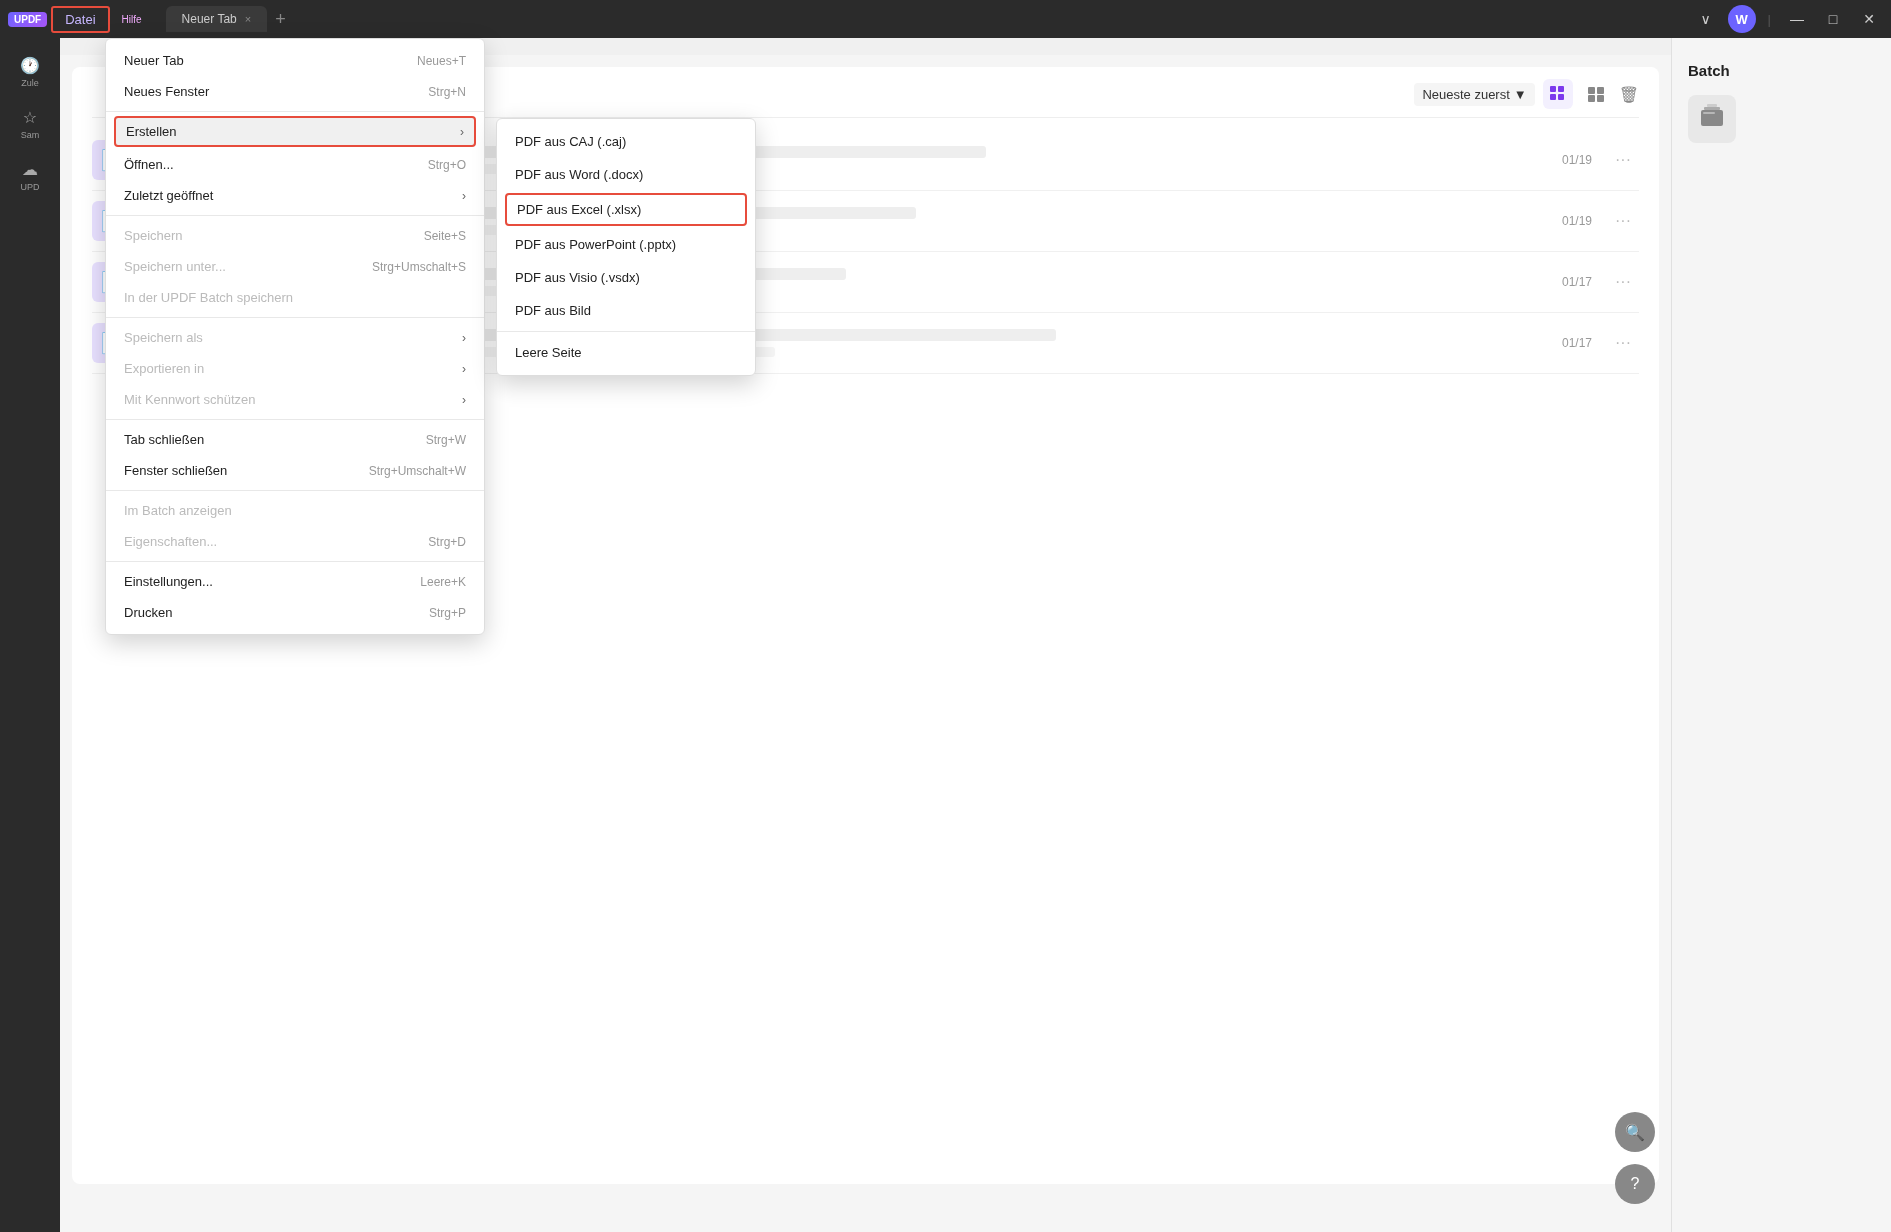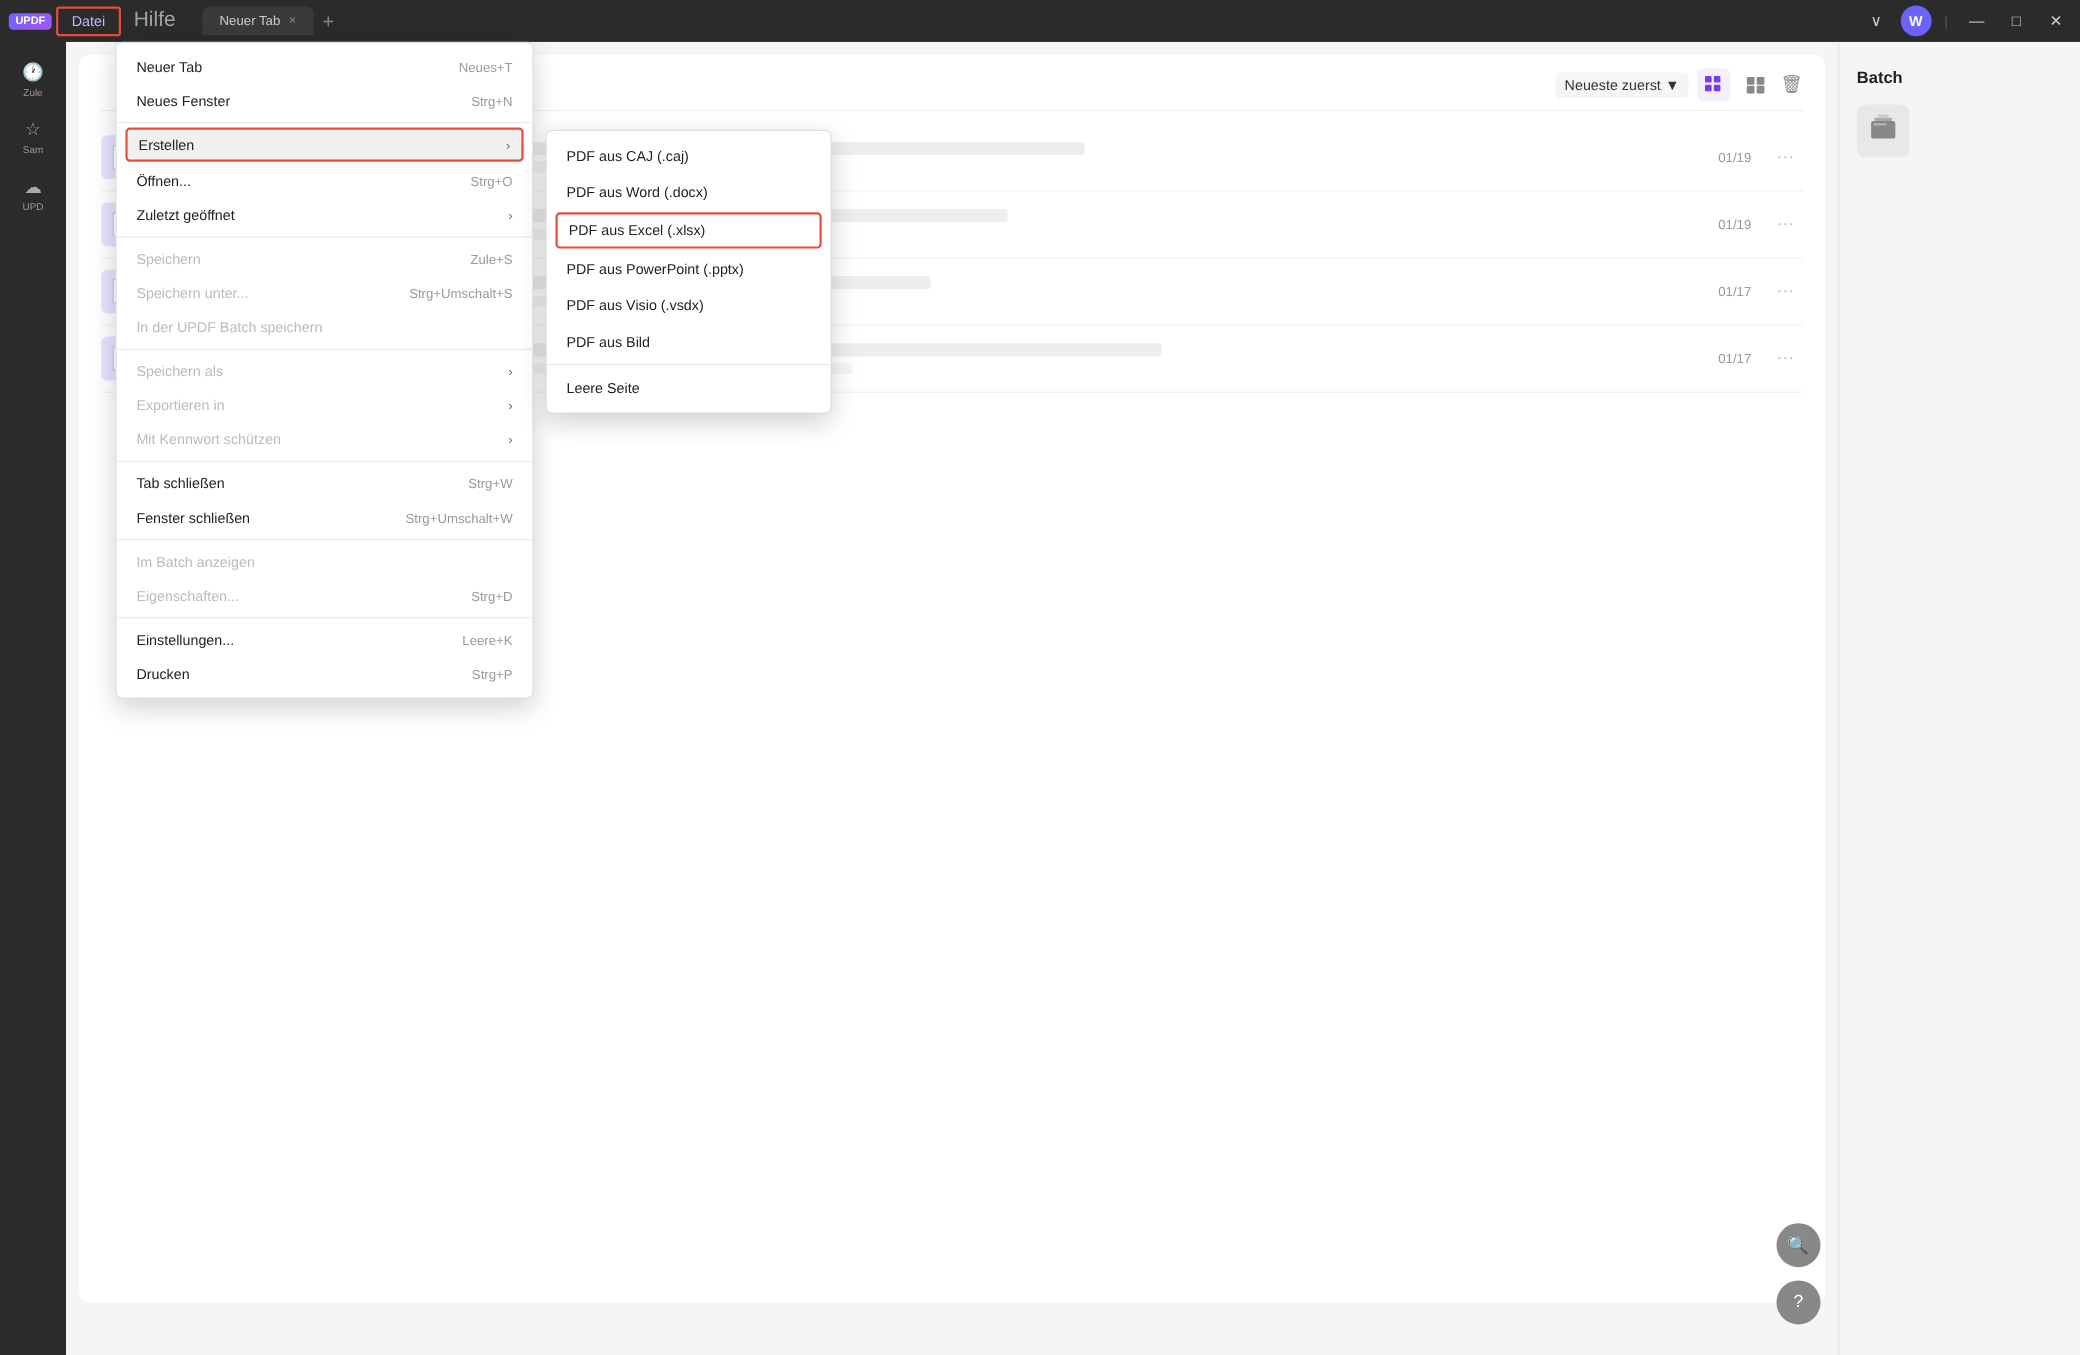--- a/index.html
+++ b/index.html
@@ -35,22 +35,22 @@
       padding: 4px 12px;
       color: #c4b5fd;
       font-size: 13px;
       cursor: pointer;
       border: 2px solid #e74c3c;
       border-radius: 3px;
       background: transparent;
     }
     .menu-item-hilfe {
       padding: 4px 12px;
-      color: #a3a3a3;
-      font-size: 19px;
+      color: #f0abfc;
+      font-size: 10px;
       cursor: pointer;
     }
     .tab-bar {
       display: flex;
       align-items: center;
       margin-left: 12px;
       flex: 1;
     }
     .tab {
       display: flex;
@@ -136,20 +136,21 @@
       gap: 3px;
     }
     .sidebar-item.active { color: #a78bfa; }
 
     
     .content-area {
       flex: 1;
       background: #f5f5f5;
       position: relative;
       overflow: hidden;
+      margin-top: 17px;
     }
 
     
     .right-panel {
       width: 220px;
       background: #f5f5f5;
       border-left: 1px solid #e0e0e0;
       padding: 16px;
     }
     .batch-section {
@@ -571,21 +572,21 @@
     </div>
     <div class="menu-row">
       <span>Zuletzt geöffnet</span>
       <span class="submenu-arrow">›</span>
     </div>
 
     <div class="menu-separator"></div>
 
     <div class="menu-row disabled">
       <span>Speichern</span>
-      <span class="shortcut">Zule+S</span>
+      <span class="shortcut">Seite+S</span>
     </div>
     <div class="menu-row disabled">
       <span>Speichern unter...</span>
       <span class="shortcut">Strg+Umschalt+S</span>
     </div>
     <div class="menu-row disabled">
       <span>In der UPDF Batch speichern</span>
     </div>
 
     <div class="menu-separator"></div>

